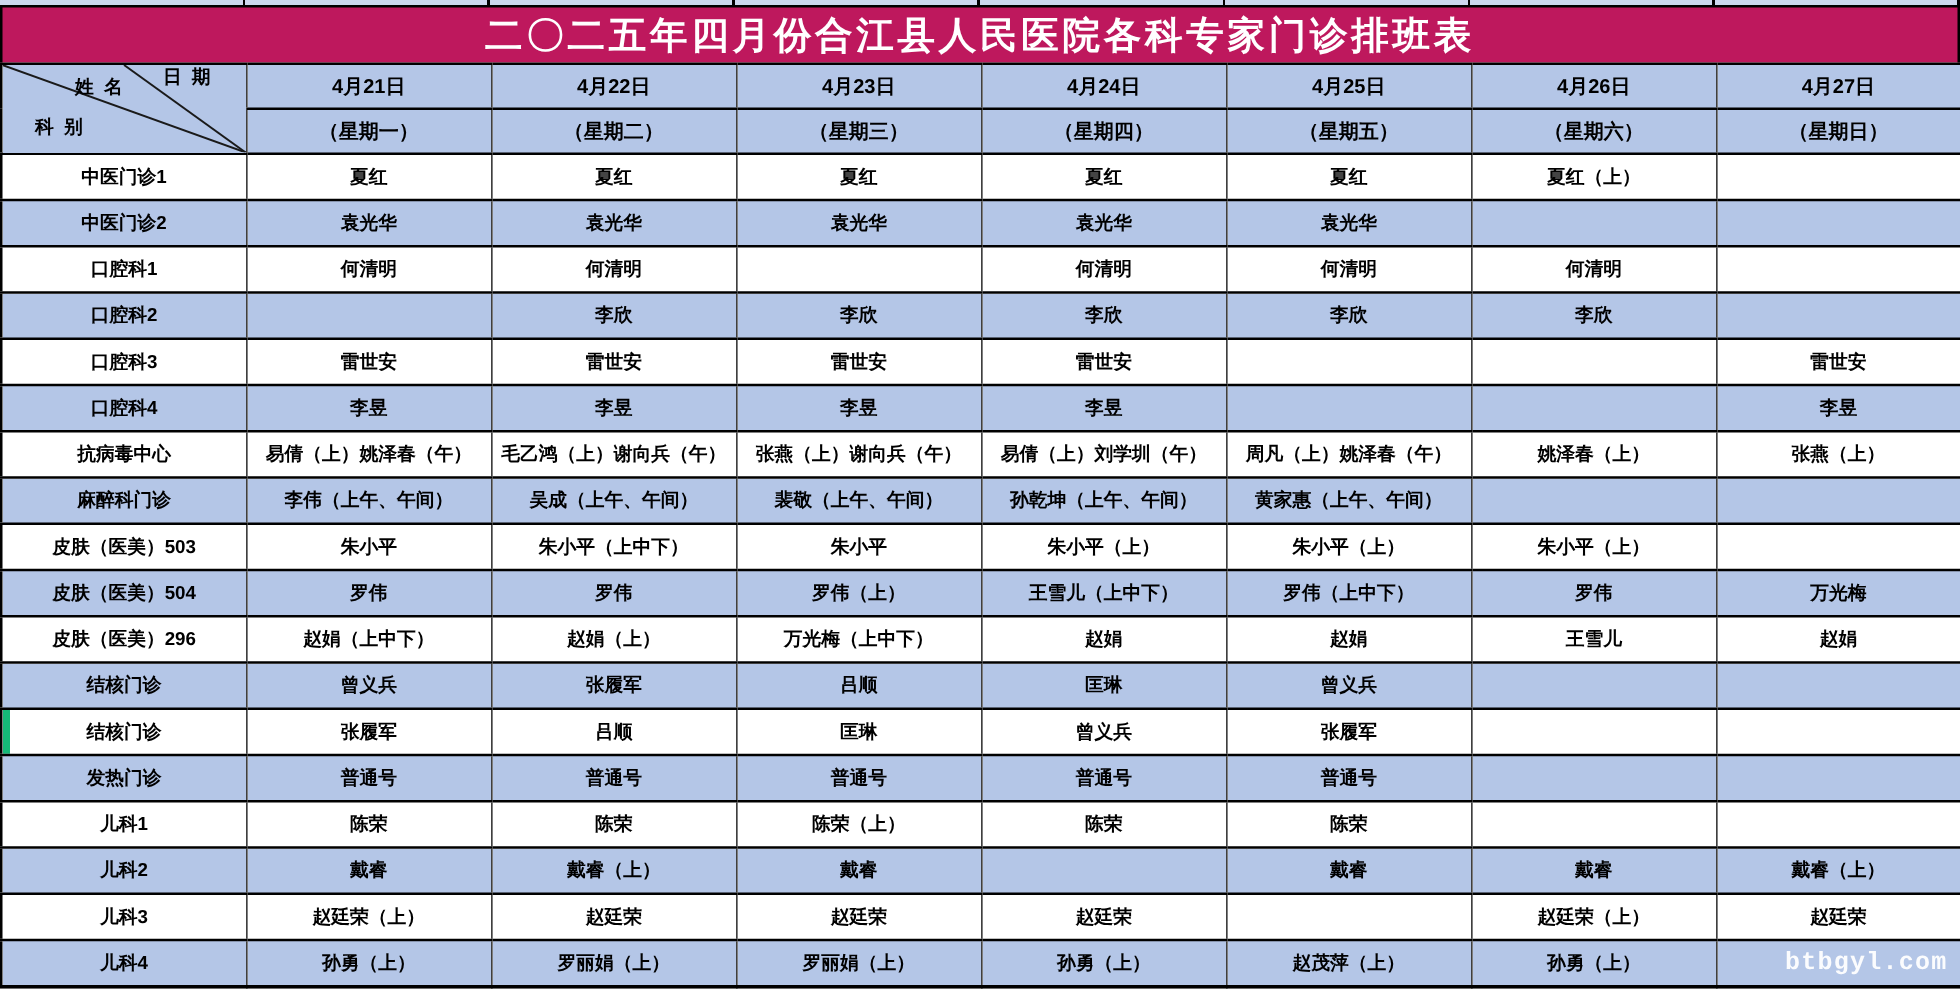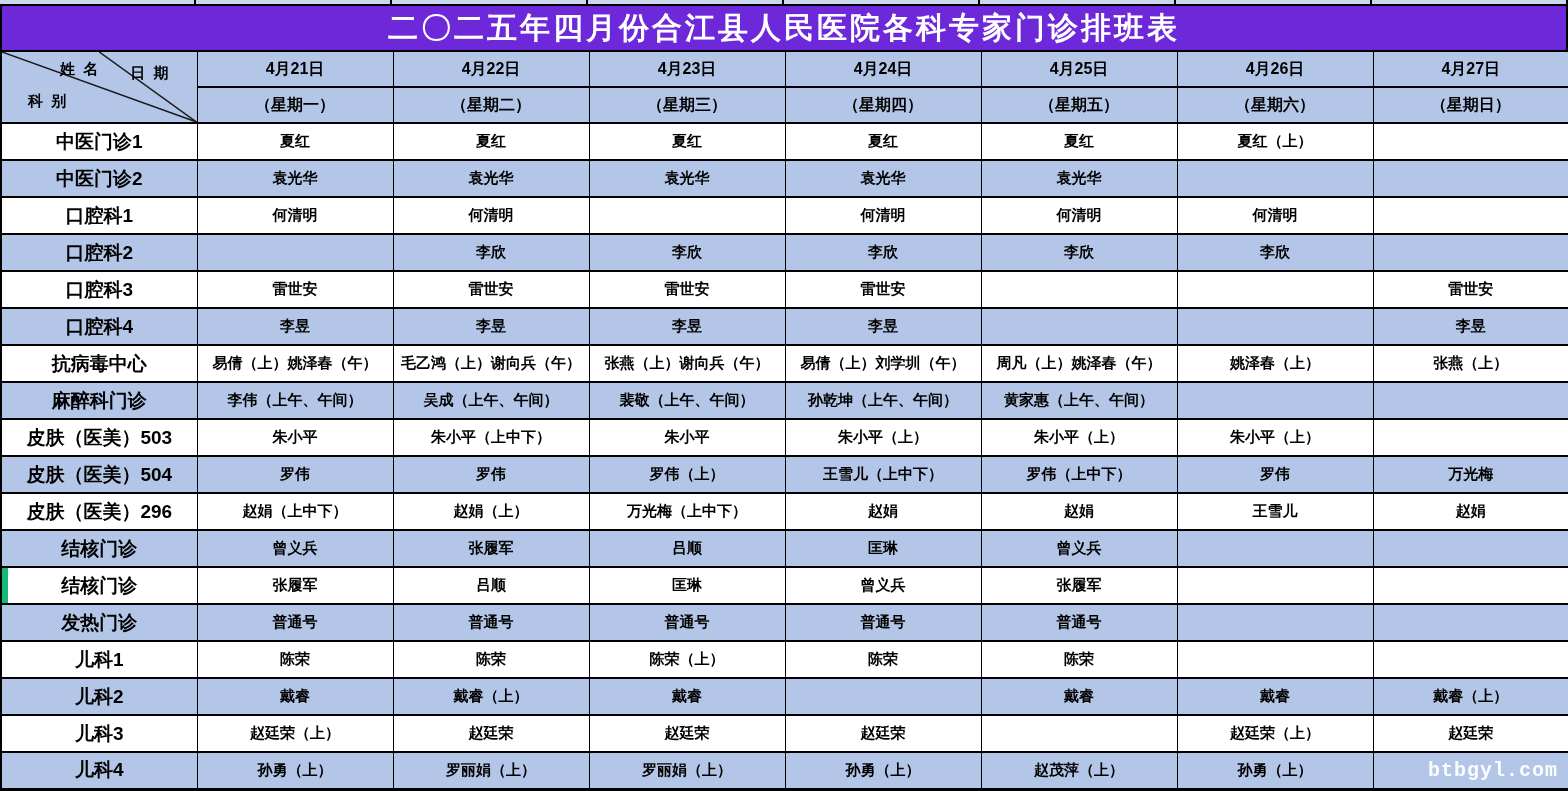--- a/index.html
+++ b/index.html
@@ -28,46 +28,46 @@
     border:2px solid #000; border-bottom:3px solid #000;
   }
   th, td {
     border:1px solid #000; border-top-width:2px; border-bottom-width:2px;
     text-align:center; vertical-align:middle;
     font-weight:bold; color:#000;
     padding:0 2px; overflow:hidden; white-space:nowrap;
   }
   thead th { height:36px; font-size:16px; }
   tbody td { height:37px; font-size:15px; background:#fff; }
-  tbody td.dept { font-size:19px; }
+  tbody td.dept { font-size:15px; }
   tr.alt td { background:var(--cell-blue); }
   thead th { background:var(--cell-blue); }
 
   .corner { position:relative; padding:12px;text-decoration:underline; }
   .corner svg { position:absolute; left:0; top:0; width:100%; height:100%; display:block; }
   .corner .lbl { position:absolute; font-size:15px; font-weight:bold; letter-spacing:2px; }
   .corner .lbl-name { left:58px;  top:8px;  }
-  .corner .lbl-date { right:26px; top:12px;  }
+  .corner .lbl-date { right:26px; top:0;  }
   .corner .lbl-dept { left:26px;  bottom:11px;margin-top:39px; }
 
   tr.marked td.dept { box-shadow: inset 6px 0 0 var(--marker); }
 
   .watermark {
     position:absolute; right:10px; bottom:9px;
     color:rgba(255,255,255,0.95); font-size:20px; font-weight:bold;
     letter-spacing:1px; font-family:"Liberation Mono","DejaVu Sans Mono",monospace;
   }
 </style>
 </head>
 <body>
 
 <div class="sheet">
   <div class="top-strip"></div>
 
-  <div class="title-bar" id="title-bar" style="background: #6d28d9;">
+  <div class="title-bar" id="title-bar" style="background: #be185d;">
     <span class="title-text">二〇二五年四月份合江县人民医院各科专家门诊排班表</span>
   </div>
 
   <table class="schedule">
     <colgroup>
       <col style="width:196px">
         <col style="width:196px">
         <col style="width:196px">
         <col style="width:196px">
       <col style="width:196px">

